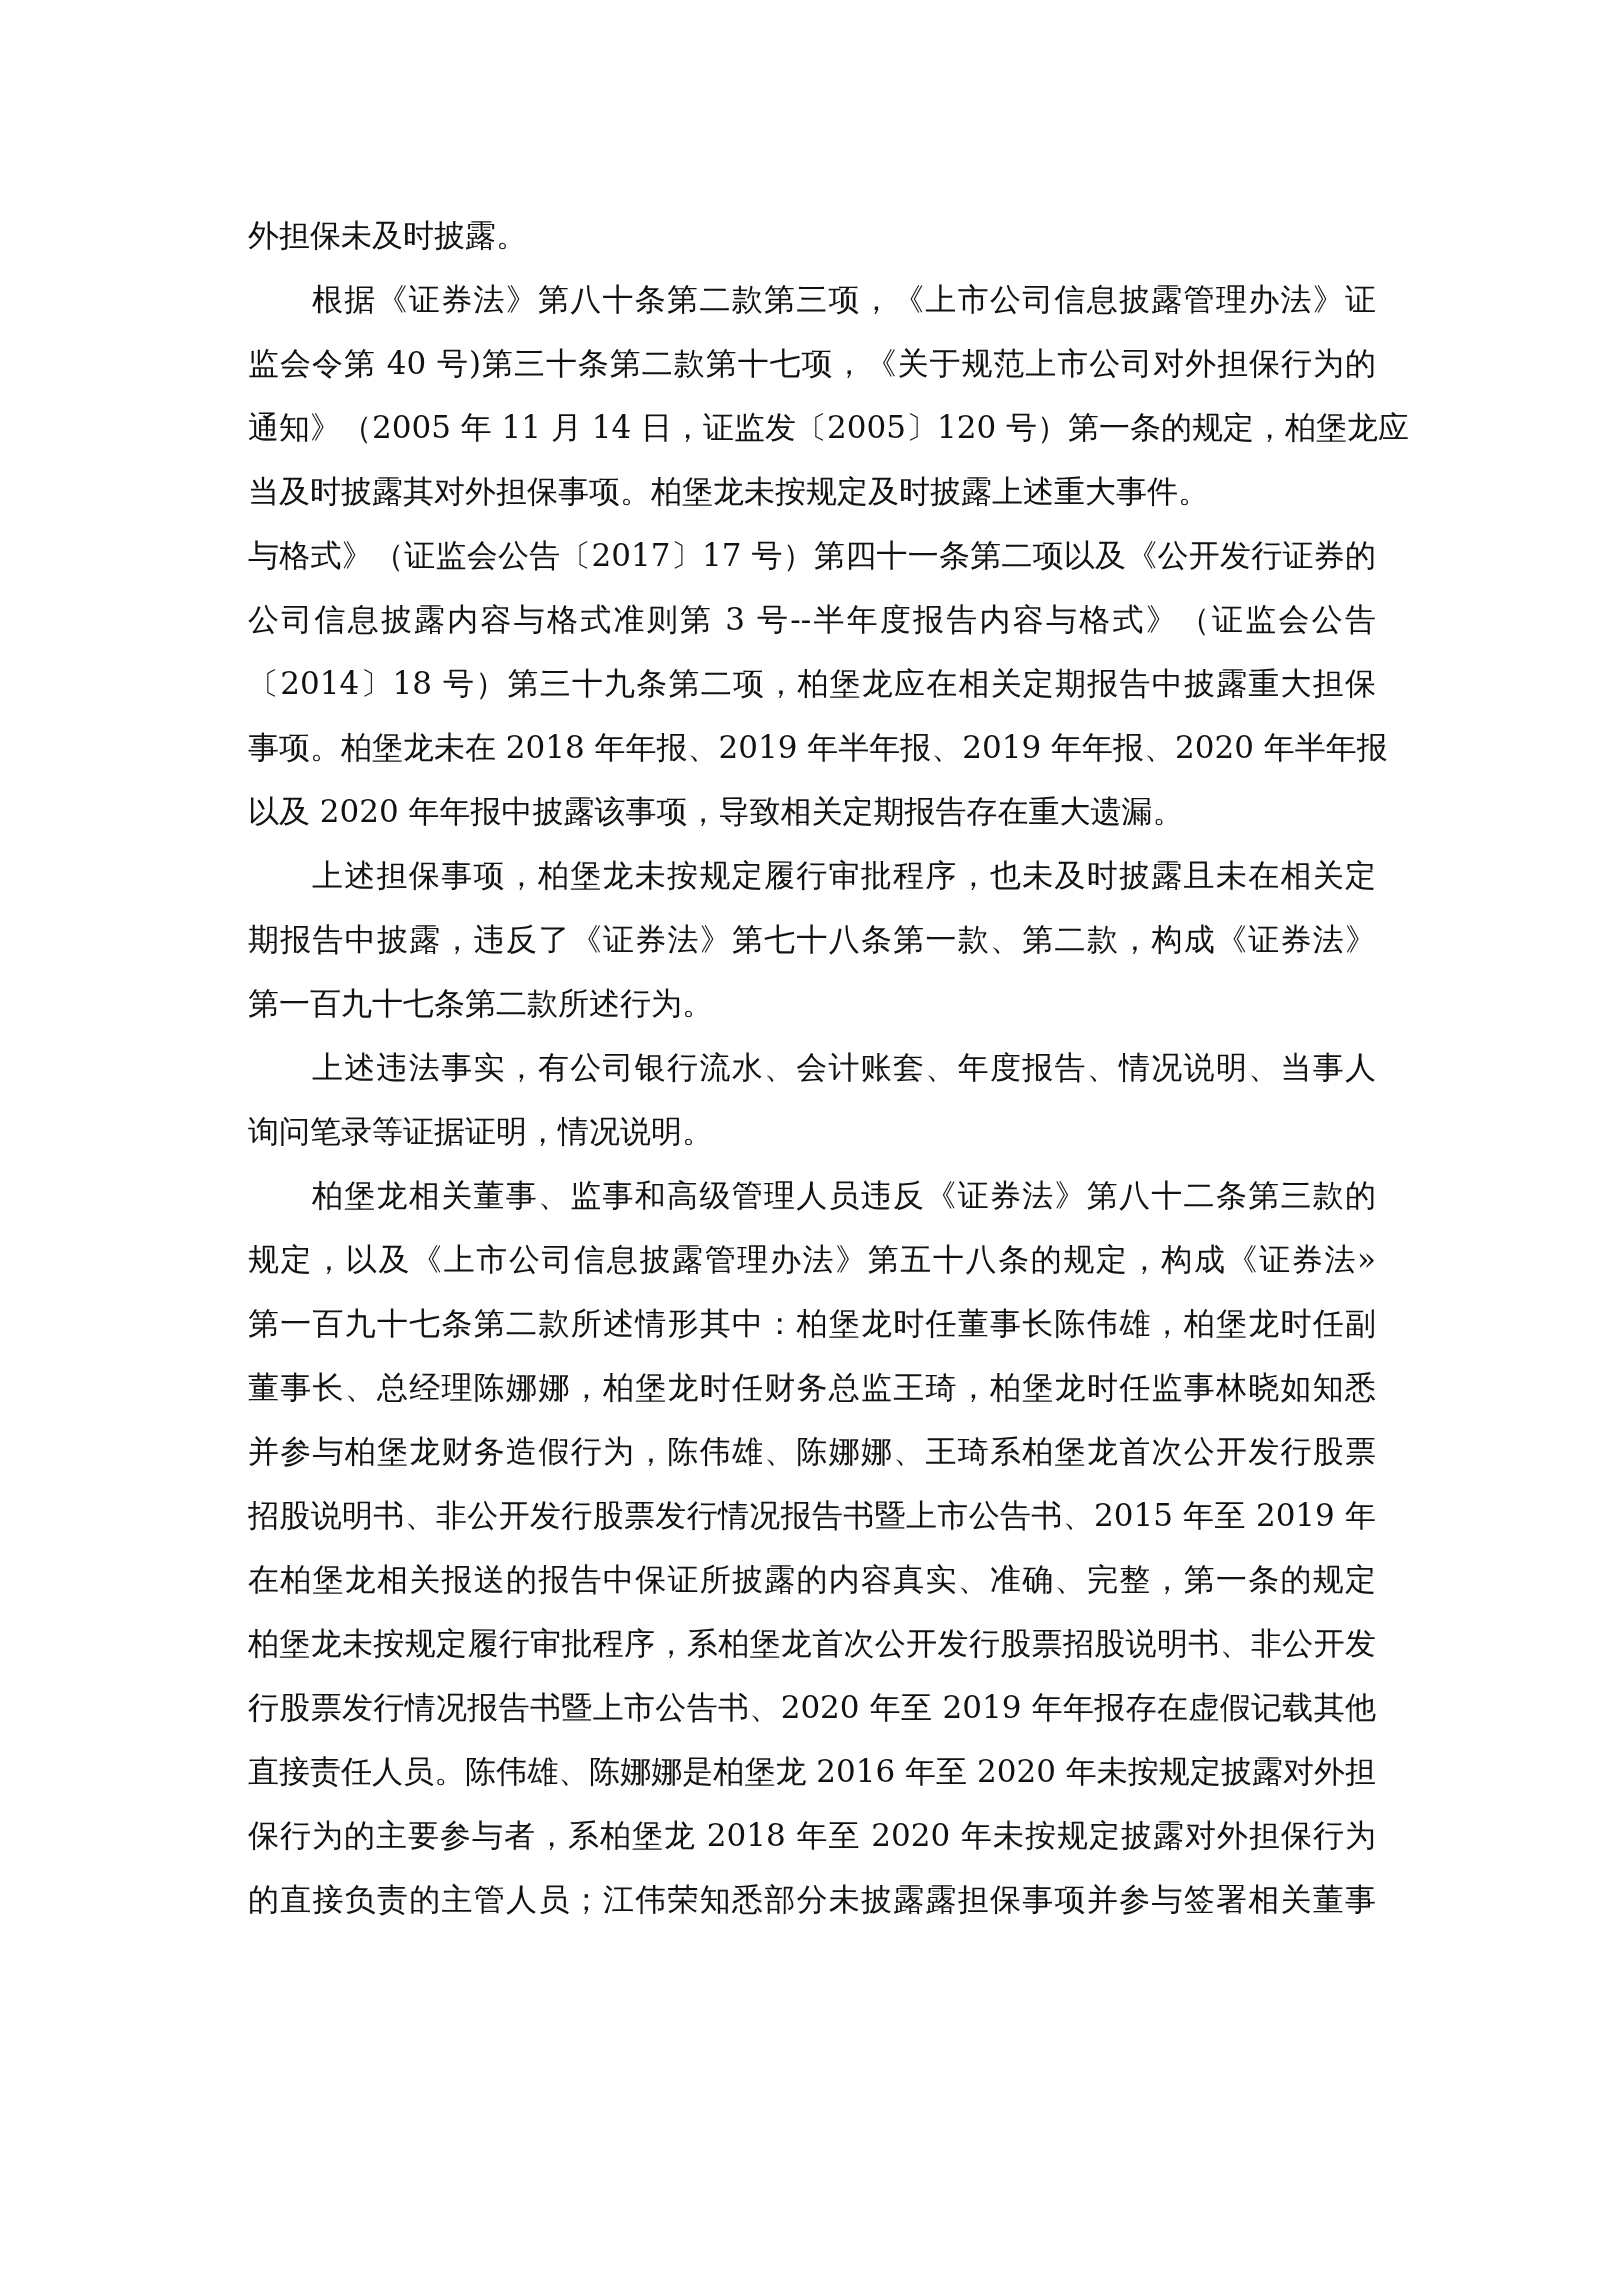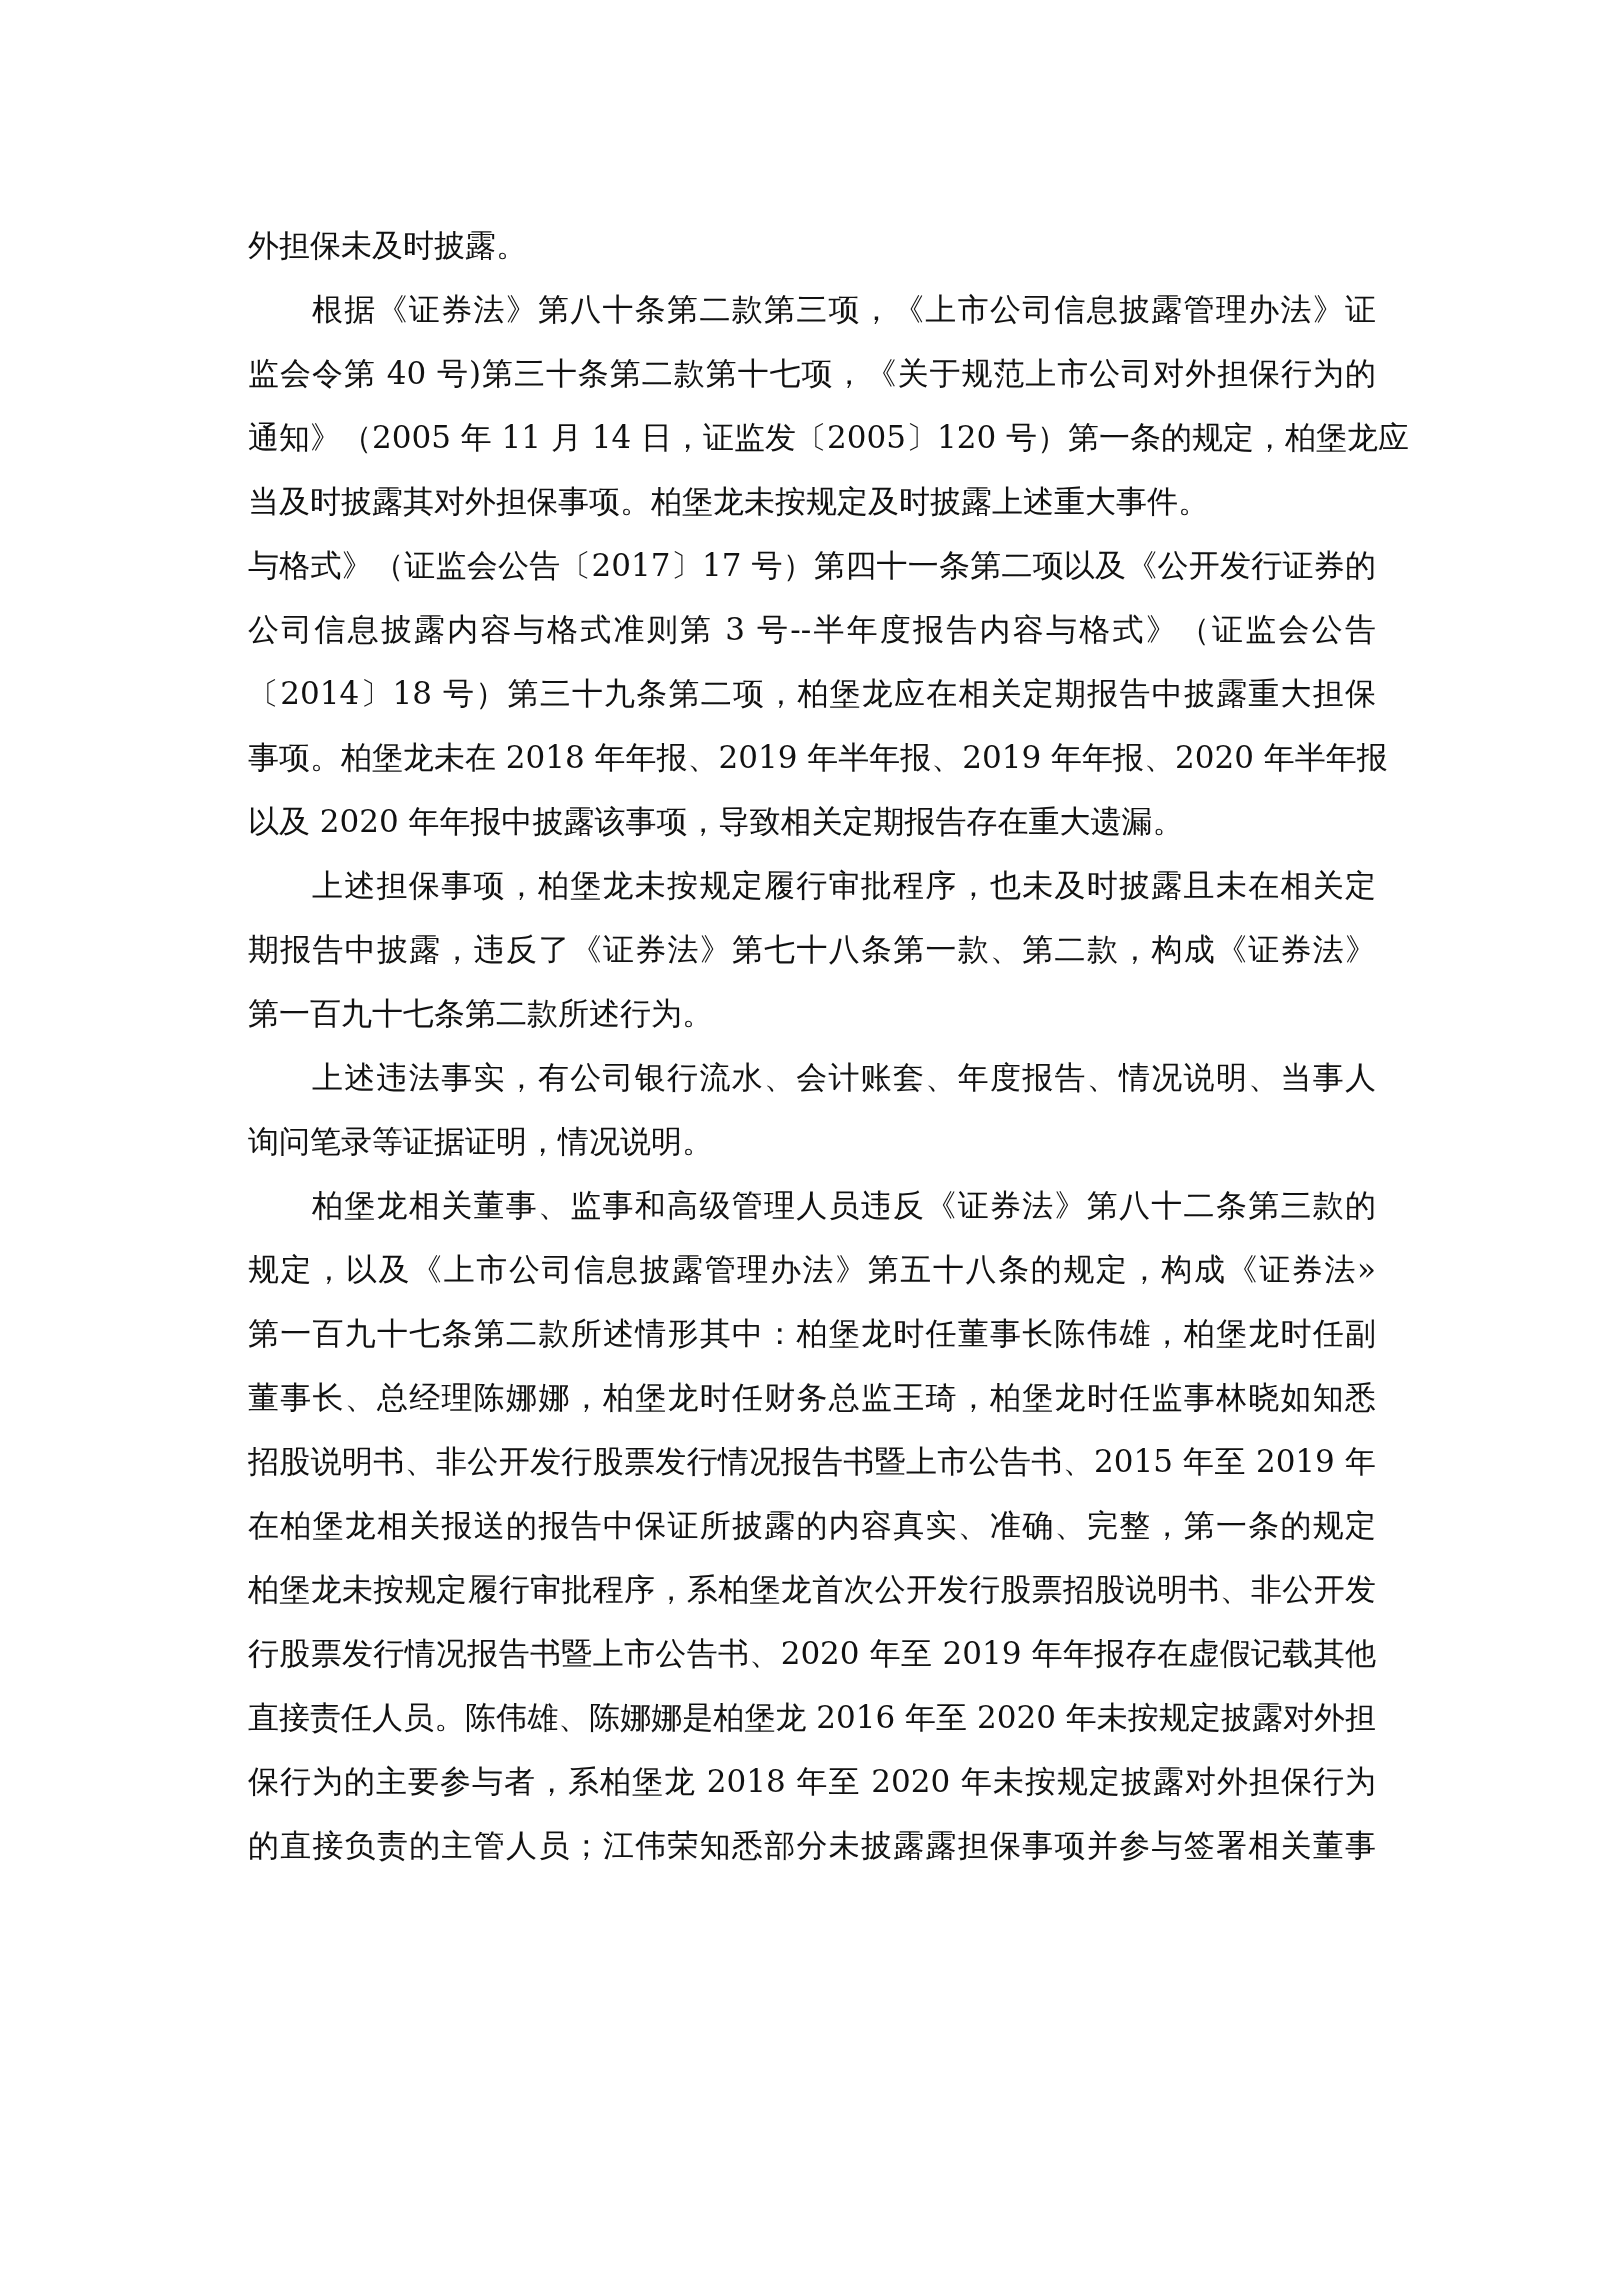--- a/index.html
+++ b/index.html
@@ -1,20 +1,20 @@
 <!DOCTYPE html>
 <html style="font-size:13.5px"><head>
 <meta charset="utf-8">
 <style>
   html, body { margin: 0; padding: 0; background: #ffffff; }
   body { width: 1623px; height: 2295px; position: relative; overflow: hidden; }
   .page {
     position: absolute;
     left: 248px;
-    top: 213px;
+    top: 203px;
     width: 1128px;
     font-family: "DejaVu Serif", "Liberation Serif", serif;
     font-size: 31px;
     line-height: 64px;
     color: #111111;
   }
   .line {
     display: block;
     white-space: nowrap;
     height: 64px;
@@ -58,20 +58,21 @@
   <div>
     <span class="line indent">上述违法事实，有公司银行流水、会计账套、年度报告、情况说明、当事人</span>
     <span class="line last">询问笔录等证据证明，情况说明。</span>
   </div>
 
   <div>
     <span class="line indent">柏堡龙相关董事、监事和高级管理人员违反《证券法》第八十二条第三款的</span>
     <span class="line">规定，以及《上市公司信息披露管理办法》第五十八条的规定，构成《证券法»</span>
     <span class="line">第一百九十七条第二款所述情形其中：柏堡龙时任董事长陈伟雄，柏堡龙时任副</span>
     <span class="line">董事长、总经理陈娜娜，柏堡龙时任财务总监王琦，柏堡龙时任监事林晓如知悉</span>
+    <span class="line">并参与柏堡龙财务造假行为，陈伟雄、陈娜娜、王琦系柏堡龙首次公开发行股票</span>
     <span class="line">招股说明书、非公开发行股票发行情况报告书暨上市公告书、2015 年至 2019 年</span>
     <span class="line">在柏堡龙相关报送的报告中保证所披露的内容真实、准确、完整，第一条的规定</span>
     <span class="line">柏堡龙未按规定履行审批程序，系柏堡龙首次公开发行股票招股说明书、非公开发</span>
     <span class="line">行股票发行情况报告书暨上市公告书、2020 年至 2019 年年报存在虚假记载其他</span>
     <span class="line">直接责任人员。陈伟雄、陈娜娜是柏堡龙 2016 年至 2020 年未按规定披露对外担</span>
     <span class="line">保行为的主要参与者，系柏堡龙 2018 年至 2020 年未按规定披露对外担保行为</span>
     <span class="line">的直接负责的主管人员；江伟荣知悉部分未披露露担保事项并参与签署相关董事</span>
   </div>
 
 </div>

